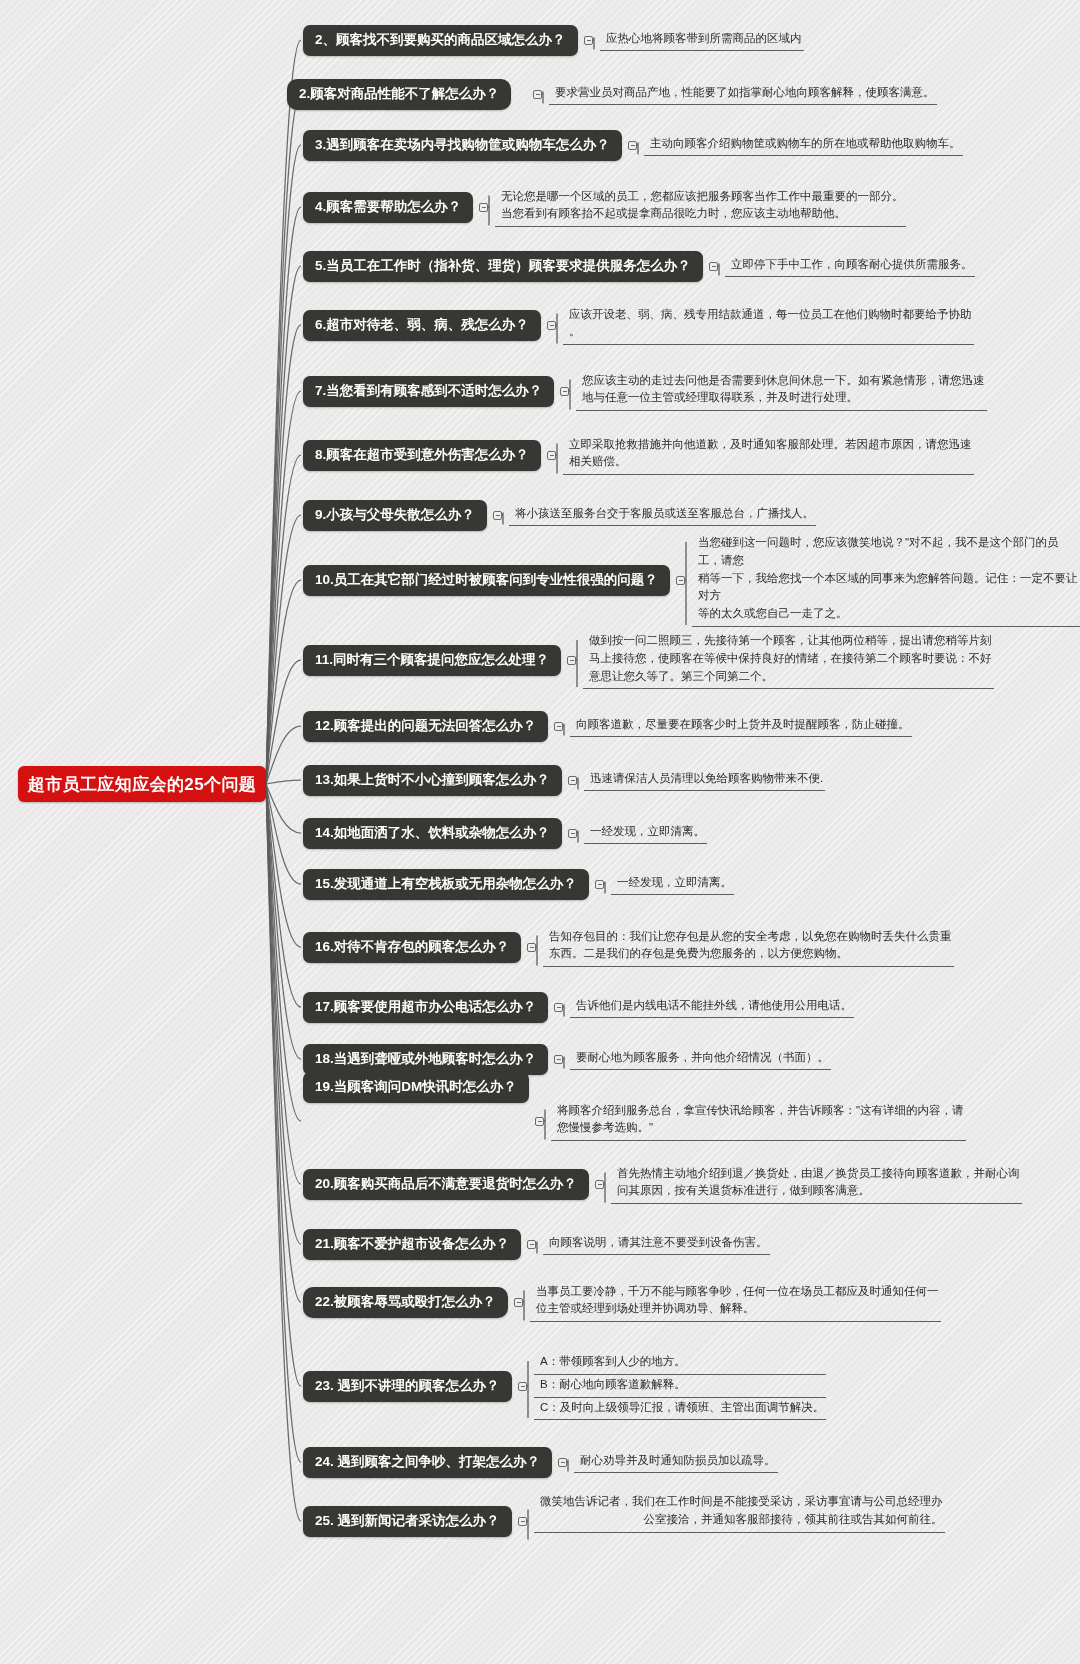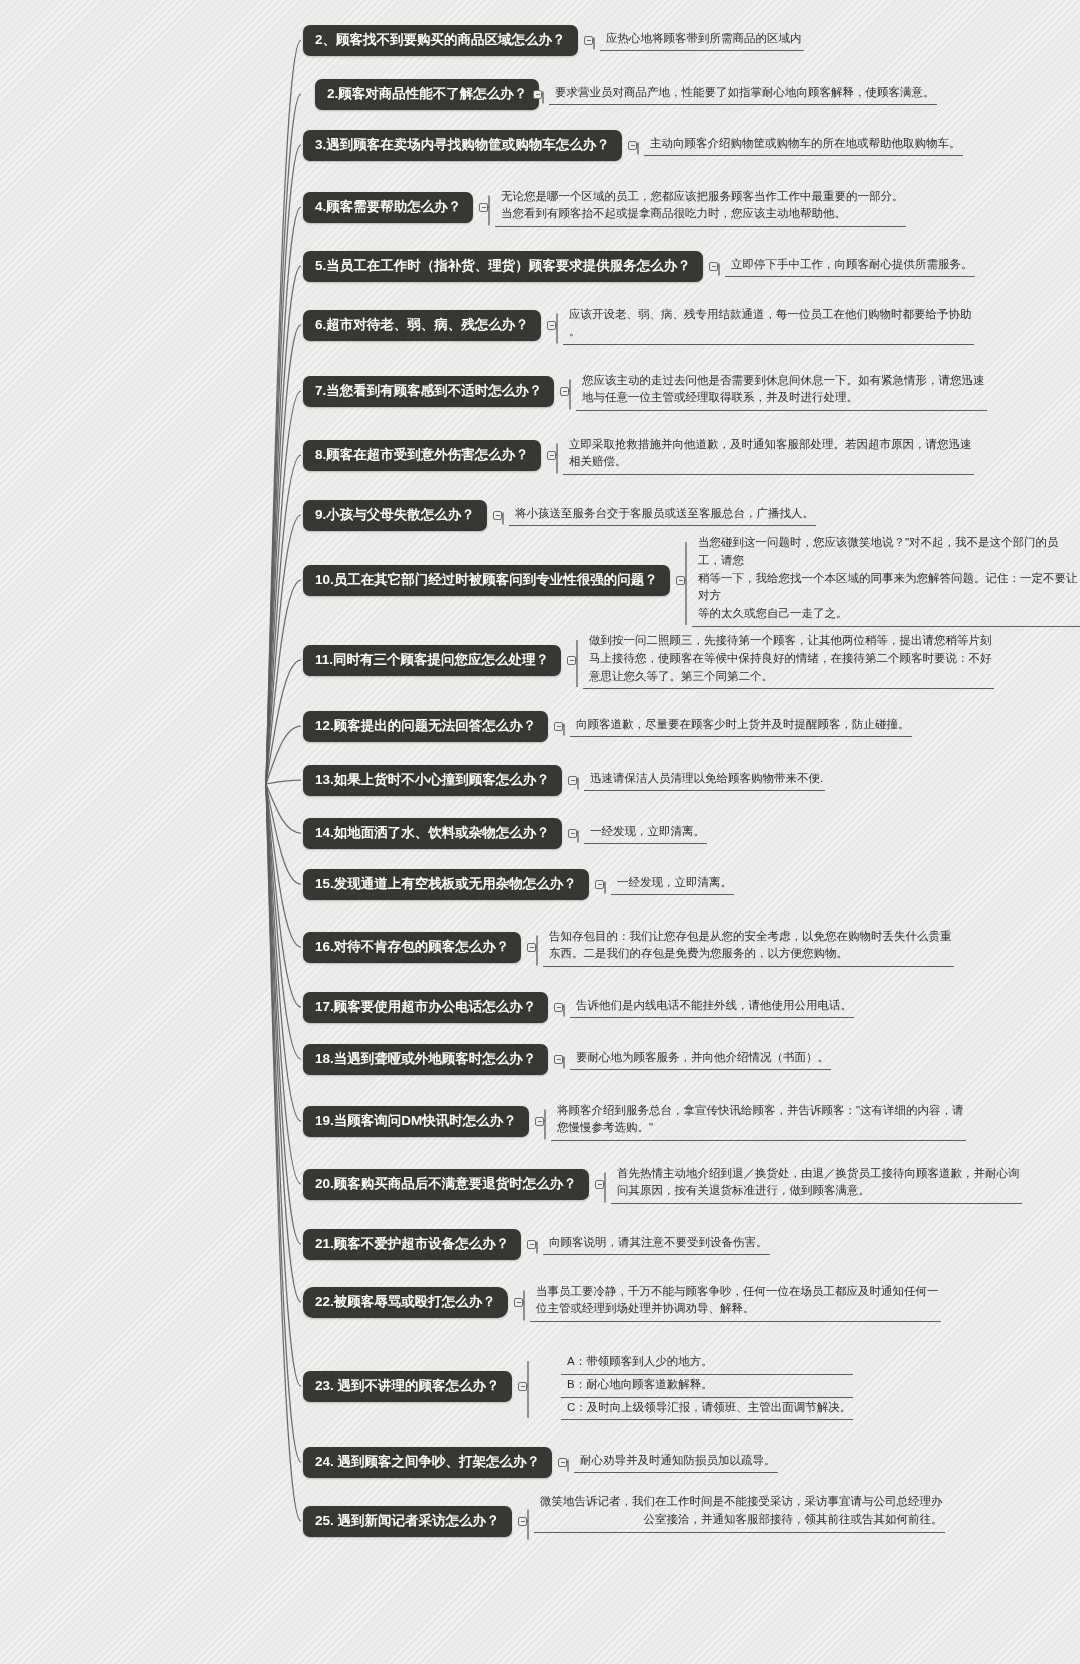--- a/index.html
+++ b/index.html
@@ -133,28 +133,29 @@
       <path d="M 563 1059 L 564 1059 M 564 1056.5 L 564 1068.5" stroke="#5c5c5c" stroke-width="1.3" fill="none"></path>
       <path d="M 544 1121 L 545 1121 M 545 1109.5 L 545 1139.5" stroke="#5c5c5c" stroke-width="1.3" fill="none"></path>
       <path d="M 604 1184 L 605 1184 M 605 1172.5 L 605 1202.5" stroke="#5c5c5c" stroke-width="1.3" fill="none"></path>
       <path d="M 536 1244 L 537 1244 M 537 1241.5 L 537 1253.5" stroke="#5c5c5c" stroke-width="1.3" fill="none"></path>
       <path d="M 523 1302 L 524 1302 M 524 1290.5 L 524 1320.5" stroke="#5c5c5c" stroke-width="1.3" fill="none"></path>
       <path d="M 527 1386 L 528 1386 M 528 1361 L 528 1418" stroke="#5c5c5c" stroke-width="1.3" fill="none"></path>
       <path d="M 567 1462 L 568 1462 M 568 1459.5 L 568 1471.5" stroke="#5c5c5c" stroke-width="1.3" fill="none"></path>
       <path d="M 527 1521 L 528 1521 M 528 1509.5 L 528 1539.5" stroke="#5c5c5c" stroke-width="1.3" fill="none"></path>
     </svg>
 
+  <div class="root-node">超市员工应知应会的25个问题</div>
 
   <div id="topics-layer">
       <div class="topic" style="left: 303px; top: 25px;"><span>2、顾客找不到要购买的商品区域怎么办？</span></div>
       <div class="connector-dot" style="left: 584px; top: 35.5px;"></div>
       <div class="sub-wrap" style="left: 600px; top: 28.5px;">
         <div class="sub">应热心地将顾客带到所需商品的区域内</div>
       </div>
-      <div class="topic" style="left: 315px; top: 79px;"><span>2.顾客对商品性能不了解怎么办？</span></div>
+      <div class="topic" style="left: 287px; top: 79px; border-radius: 10px;"><span>2.顾客对商品性能不了解怎么办？</span></div>
       <div class="connector-dot" style="left: 533px; top: 89.5px;"></div>
       <div class="sub-wrap" style="left: 549px; top: 82.5px;">
         <div class="sub">要求营业员对商品产地，性能要了如指掌耐心地向顾客解释，使顾客满意。</div>
       </div>
       <div class="topic" style="left: 303px; top: 130px;"><span>3.遇到顾客在卖场内寻找购物筐或购物车怎么办？</span></div>
       <div class="connector-dot" style="left: 628px; top: 140.5px;"></div>
       <div class="sub-wrap" style="left: 644px; top: 133.5px;">
         <div class="sub">主动向顾客介绍购物筐或购物车的所在地或帮助他取购物车。</div>
       </div>
       <div class="topic" style="left: 303px; top: 192px;"><span>4.顾客需要帮助怎么办？</span></div>
@@ -234,21 +235,21 @@
       <div class="topic" style="left: 303px; top: 992px;"><span>17.顾客要使用超市办公电话怎么办？</span></div>
       <div class="connector-dot" style="left: 554px; top: 1002.5px;"></div>
       <div class="sub-wrap" style="left: 570px; top: 995.5px;">
         <div class="sub">告诉他们是内线电话不能挂外线，请他使用公用电话。</div>
       </div>
       <div class="topic" style="left: 303px; top: 1044px;"><span>18.当遇到聋哑或外地顾客时怎么办？</span></div>
       <div class="connector-dot" style="left: 554px; top: 1054.5px;"></div>
       <div class="sub-wrap" style="left: 570px; top: 1047.5px;">
         <div class="sub">要耐心地为顾客服务，并向他介绍情况（书面）。</div>
       </div>
-      <div class="topic" style="left: 303px; top: 1106px;"><span>19.当顾客询问DM快讯时怎么办？</span></div>
+      <div class="topic" style="left: 303px; top: 1072px;"><span>19.当顾客询问DM快讯时怎么办？</span></div>
       <div class="connector-dot" style="left: 535px; top: 1116.5px;"></div>
       <div class="sub-wrap" style="left: 551px; top: 1100.5px;">
         <div class="sub">将顾客介绍到服务总台，拿宣传快讯给顾客，并告诉顾客："这有详细的内容，请
 您慢慢参考选购。"</div>
       </div>
       <div class="topic" style="left: 303px; top: 1169px;"><span>20.顾客购买商品后不满意要退货时怎么办？</span></div>
       <div class="connector-dot" style="left: 595px; top: 1179.5px;"></div>
       <div class="sub-wrap" style="left: 611px; top: 1163.5px;">
         <div class="sub">首先热情主动地介绍到退／换货处，由退／换货员工接待向顾客道歉，并耐心询
 问其原因，按有关退货标准进行，做到顾客满意。</div>
@@ -259,21 +260,21 @@
         <div class="sub">向顾客说明，请其注意不要受到设备伤害。</div>
       </div>
       <div class="topic" style="left: 303px; top: 1287px; border-radius: 10px;"><span>22.被顾客辱骂或殴打怎么办？</span></div>
       <div class="connector-dot" style="left: 514px; top: 1297.5px;"></div>
       <div class="sub-wrap" style="left: 530px; top: 1281.5px;">
         <div class="sub">当事员工要冷静，千万不能与顾客争吵，任何一位在场员工都应及时通知任何一
 位主管或经理到场处理并协调劝导、解释。</div>
       </div>
       <div class="topic" style="left: 303px; top: 1371px;"><span>23. 遇到不讲理的顾客怎么办？</span></div>
       <div class="connector-dot" style="left: 518px; top: 1381.5px;"></div>
-      <div class="sub-wrap" style="left: 534px; top: 1352px; margin-left: 27px;">
+      <div class="sub-wrap" style="left: 534px; top: 1352px;">
         <div class="sub">A：带领顾客到人少的地方。</div>
         <div class="sub">B：耐心地向顾客道歉解释。</div>
         <div class="sub">C：及时向上级领导汇报，请领班、主管出面调节解决。</div>
       </div>
       <div class="topic" style="left: 303px; top: 1447px;"><span>24. 遇到顾客之间争吵、打架怎么办？</span></div>
       <div class="connector-dot" style="left: 558px; top: 1457.5px;"></div>
       <div class="sub-wrap" style="left: 574px; top: 1450.5px;">
         <div class="sub">耐心劝导并及时通知防损员加以疏导。</div>
       </div>
       <div class="topic" style="left: 303px; top: 1506px;"><span>25. 遇到新闻记者采访怎么办？</span></div>

